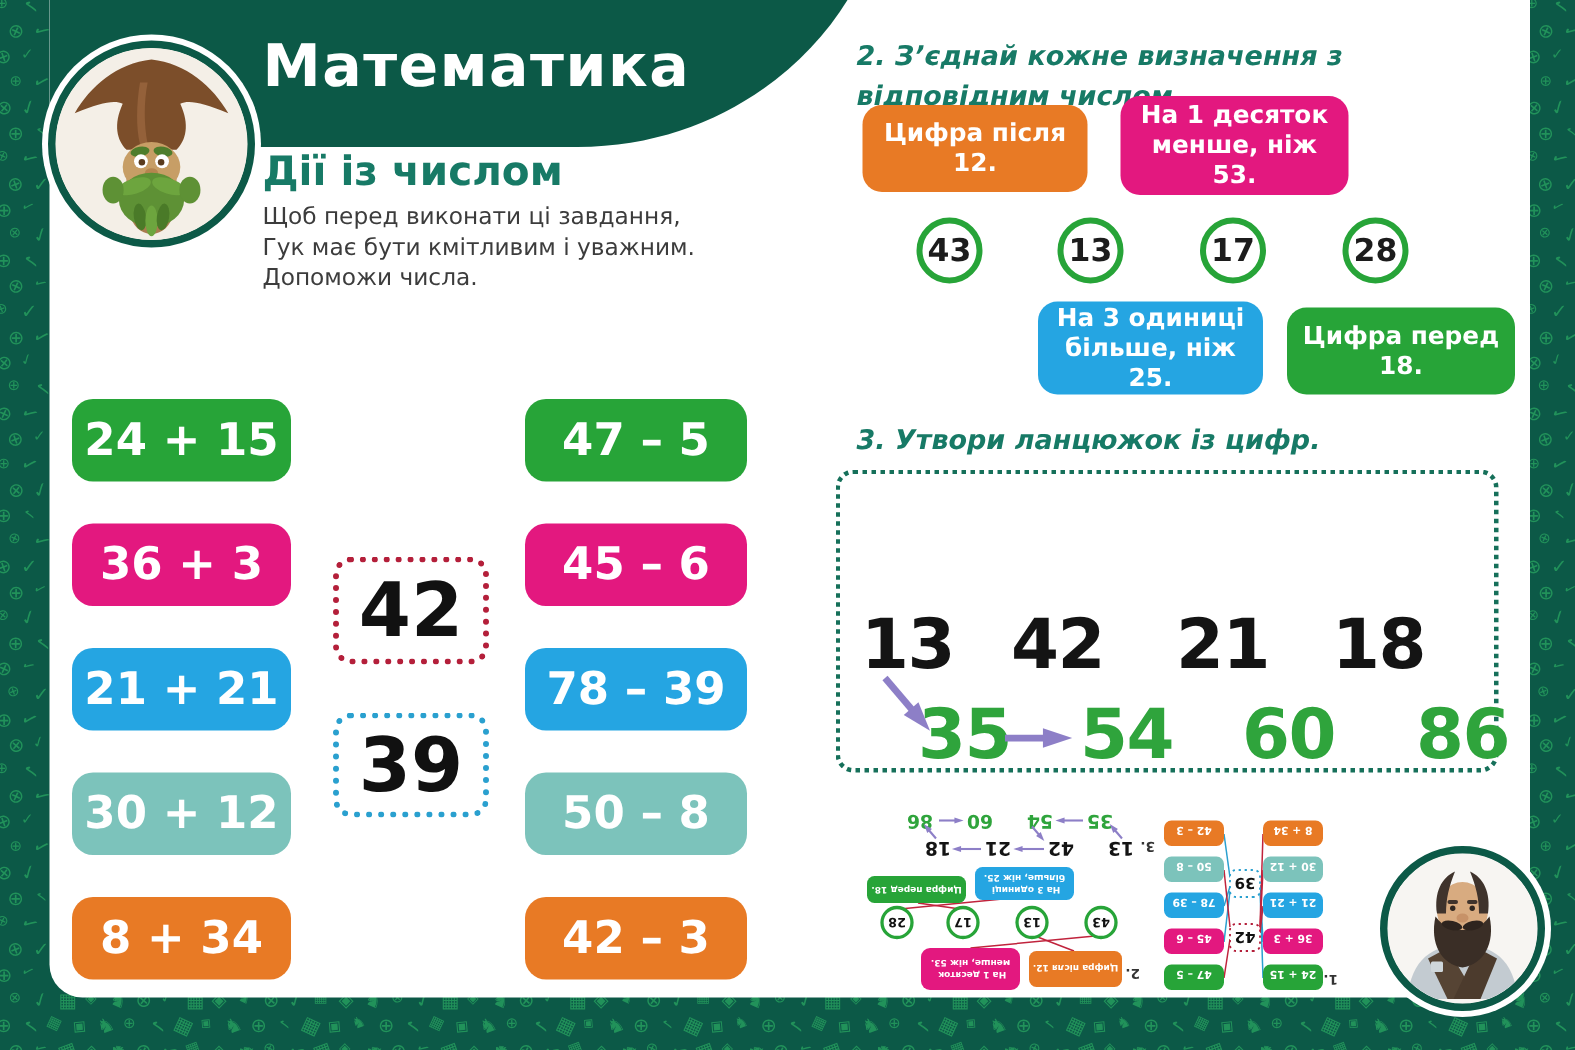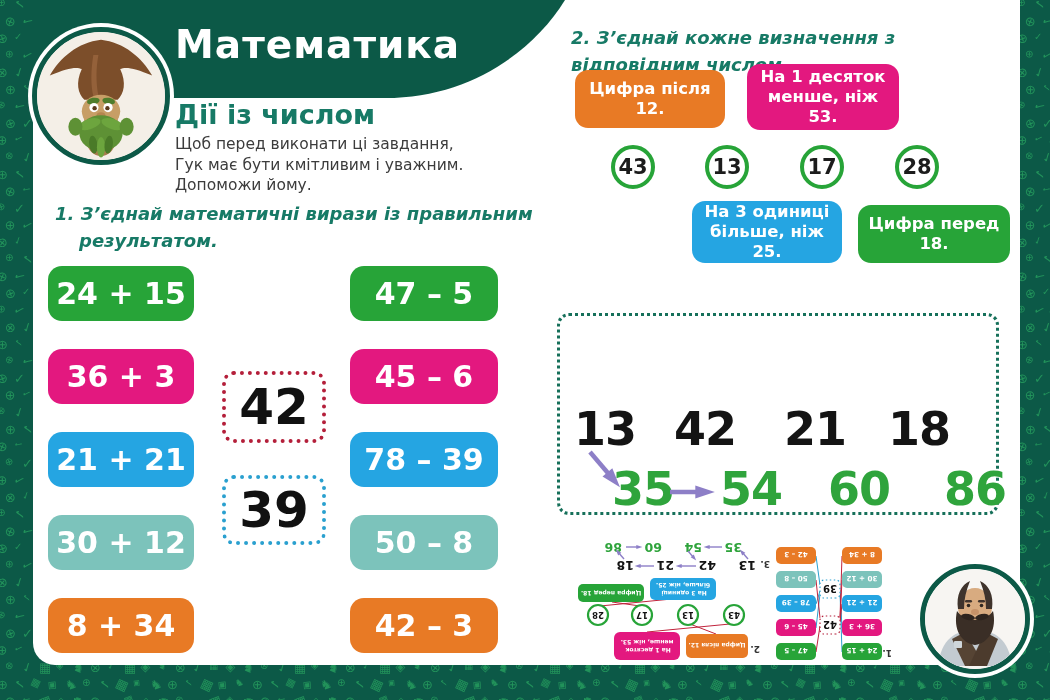--- a/index.html
+++ b/index.html
@@ -408,27 +408,23 @@
 
     <svg class="band" width="540" height="100">
       <path d="M0,0 H532 C500,52 436,98 352,98 H0 Z" fill="#0c5947"></path>
     </svg>
 
     <div class="page-title">Математика</div>
     <div class="subtitle">Дії із числом</div>
     <div class="intro">
       <div>Щоб перед виконати ці завдання,</div>
       <div>Гук має бути кмітливим і уважним.</div>
-      <div>Допоможи йому.</div>
-    </div>
-
-    <div class="tasktext" style="left:22px;top:200px;">
-      <div>1. З’єднай математичні вирази із правильним</div>
-      <div style="padding-left:24px;">результатом.</div>
-    </div>
+      <div>Допоможи числа.</div>
+    </div>
+
 
     <div class="exbox" style="left: 15px; top: 266px; width: 146px; height: 55px; background-color: rgb(39, 164, 56);">24 + 15</div>
     <div class="exbox" style="left: 15px; top: 349px; width: 146px; height: 55px; background-color: rgb(227, 24, 127);">36 + 3</div>
     <div class="exbox" style="left: 15px; top: 432px; width: 146px; height: 55px; background-color: rgb(37, 165, 226);">21 + 21</div>
     <div class="exbox" style="left: 15px; top: 515px; width: 146px; height: 55px; background-color: rgb(124, 195, 187);">30 + 12</div>
     <div class="exbox" style="left: 15px; top: 598px; width: 146px; height: 55px; background-color: rgb(232, 122, 37);">8 + 34</div>
 
     <div class="exbox" style="left: 317px; top: 266px; width: 148px; height: 55px; background-color: rgb(39, 164, 56);">47 – 5</div>
     <div class="exbox" style="left: 317px; top: 349px; width: 148px; height: 55px; background-color: rgb(227, 24, 127);">45 – 6</div>
     <div class="exbox" style="left: 317px; top: 432px; width: 148px; height: 55px; background-color: rgb(37, 165, 226);">78 – 39</div>
@@ -452,20 +448,21 @@
     <div class="numcircle" style="left:767px;top:145px;">17</div>
     <div class="numcircle" style="left:862px;top:145px;">28</div>
     <div class="defbox" style="left: 659px; top: 201px; width: 150px; height: 62px; background-color: rgb(37, 165, 226);">
       <span>На 3 одиниці</span>
       <span>більше, ніж 25.</span>
     </div>
     <div class="defbox" style="left: 825px; top: 205px; width: 152px; height: 58px; background-color: rgb(39, 164, 56);">
       <span>Цифра перед 18.</span>
     </div>
 
+    <div class="tasktext" style="left:538px;top:280px;">3. Утвори ланцюжок із цифр.</div>
 
     <div class="chainbox">
       <div class="chain-instr">
       </div>
       <span class="chainnum" style="left:14px;top:86px;">13</span>
       <span class="chainnum" style="left:114px;top:86px;">42</span>
       <span class="chainnum" style="left:224px;top:86px;">21</span>
       <span class="chainnum" style="left:328px;top:86px;">18</span>
       <span class="chainnum green" style="left:52px;top:146px;">35</span>
       <span class="chainnum green" style="left:160px;top:146px;">54</span>

